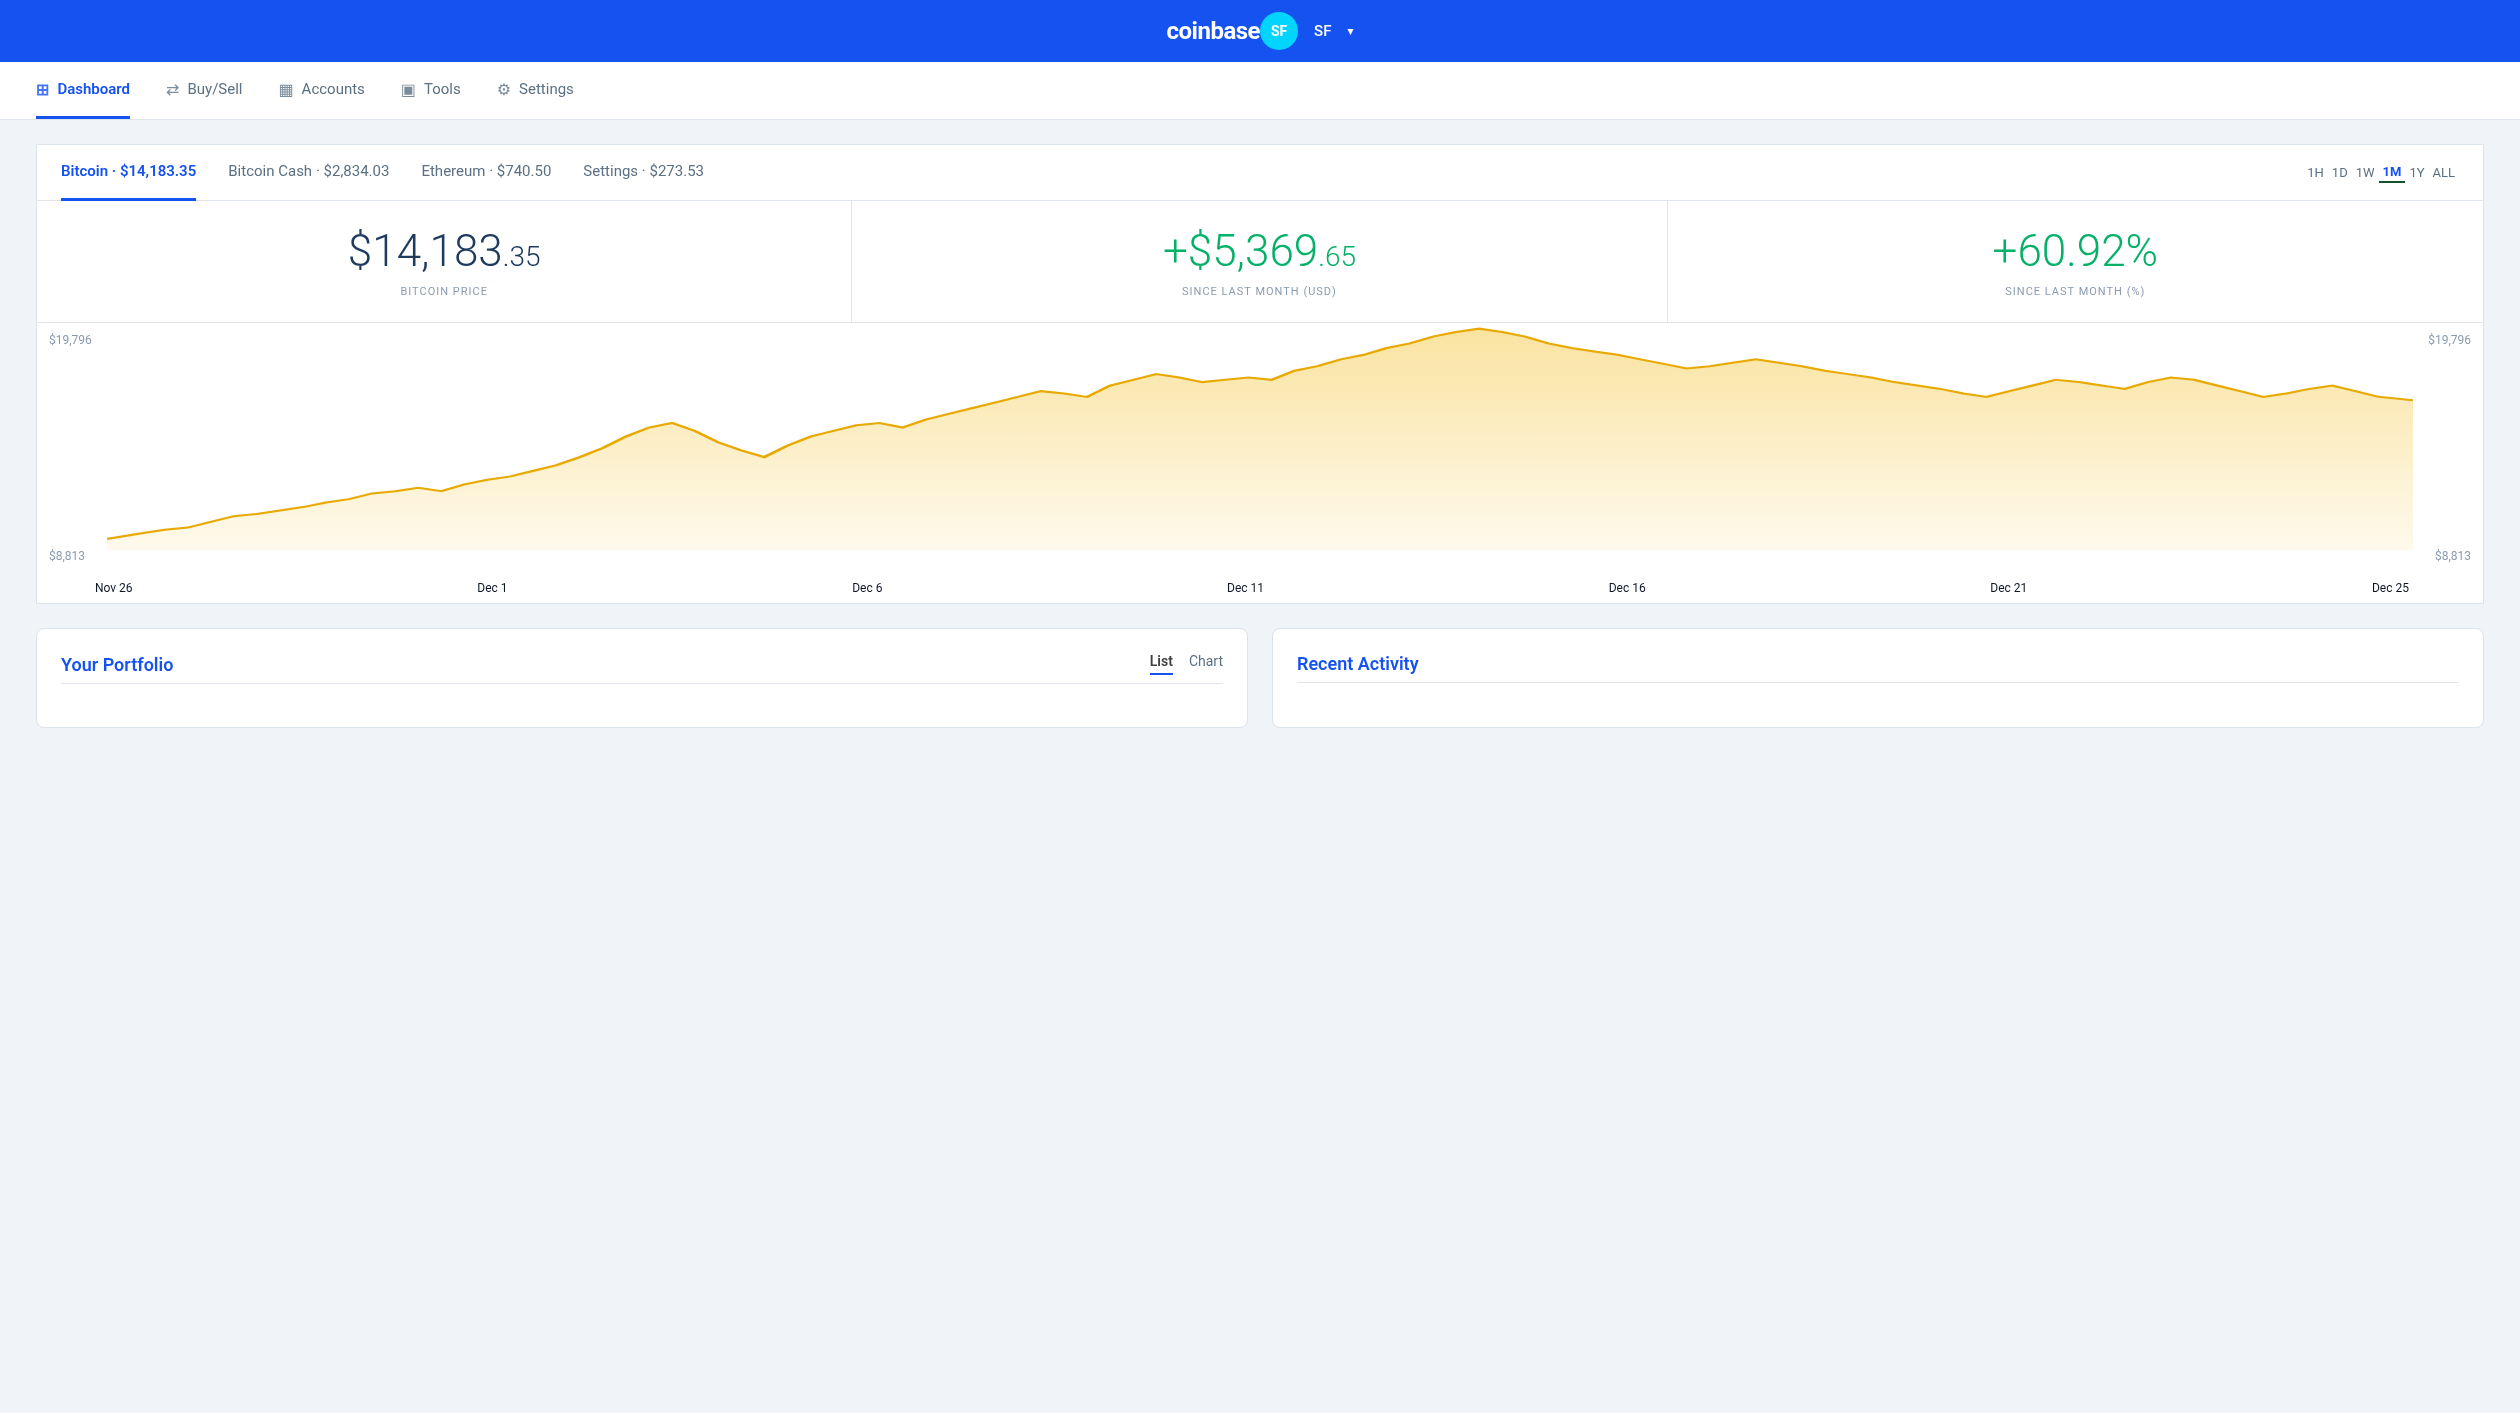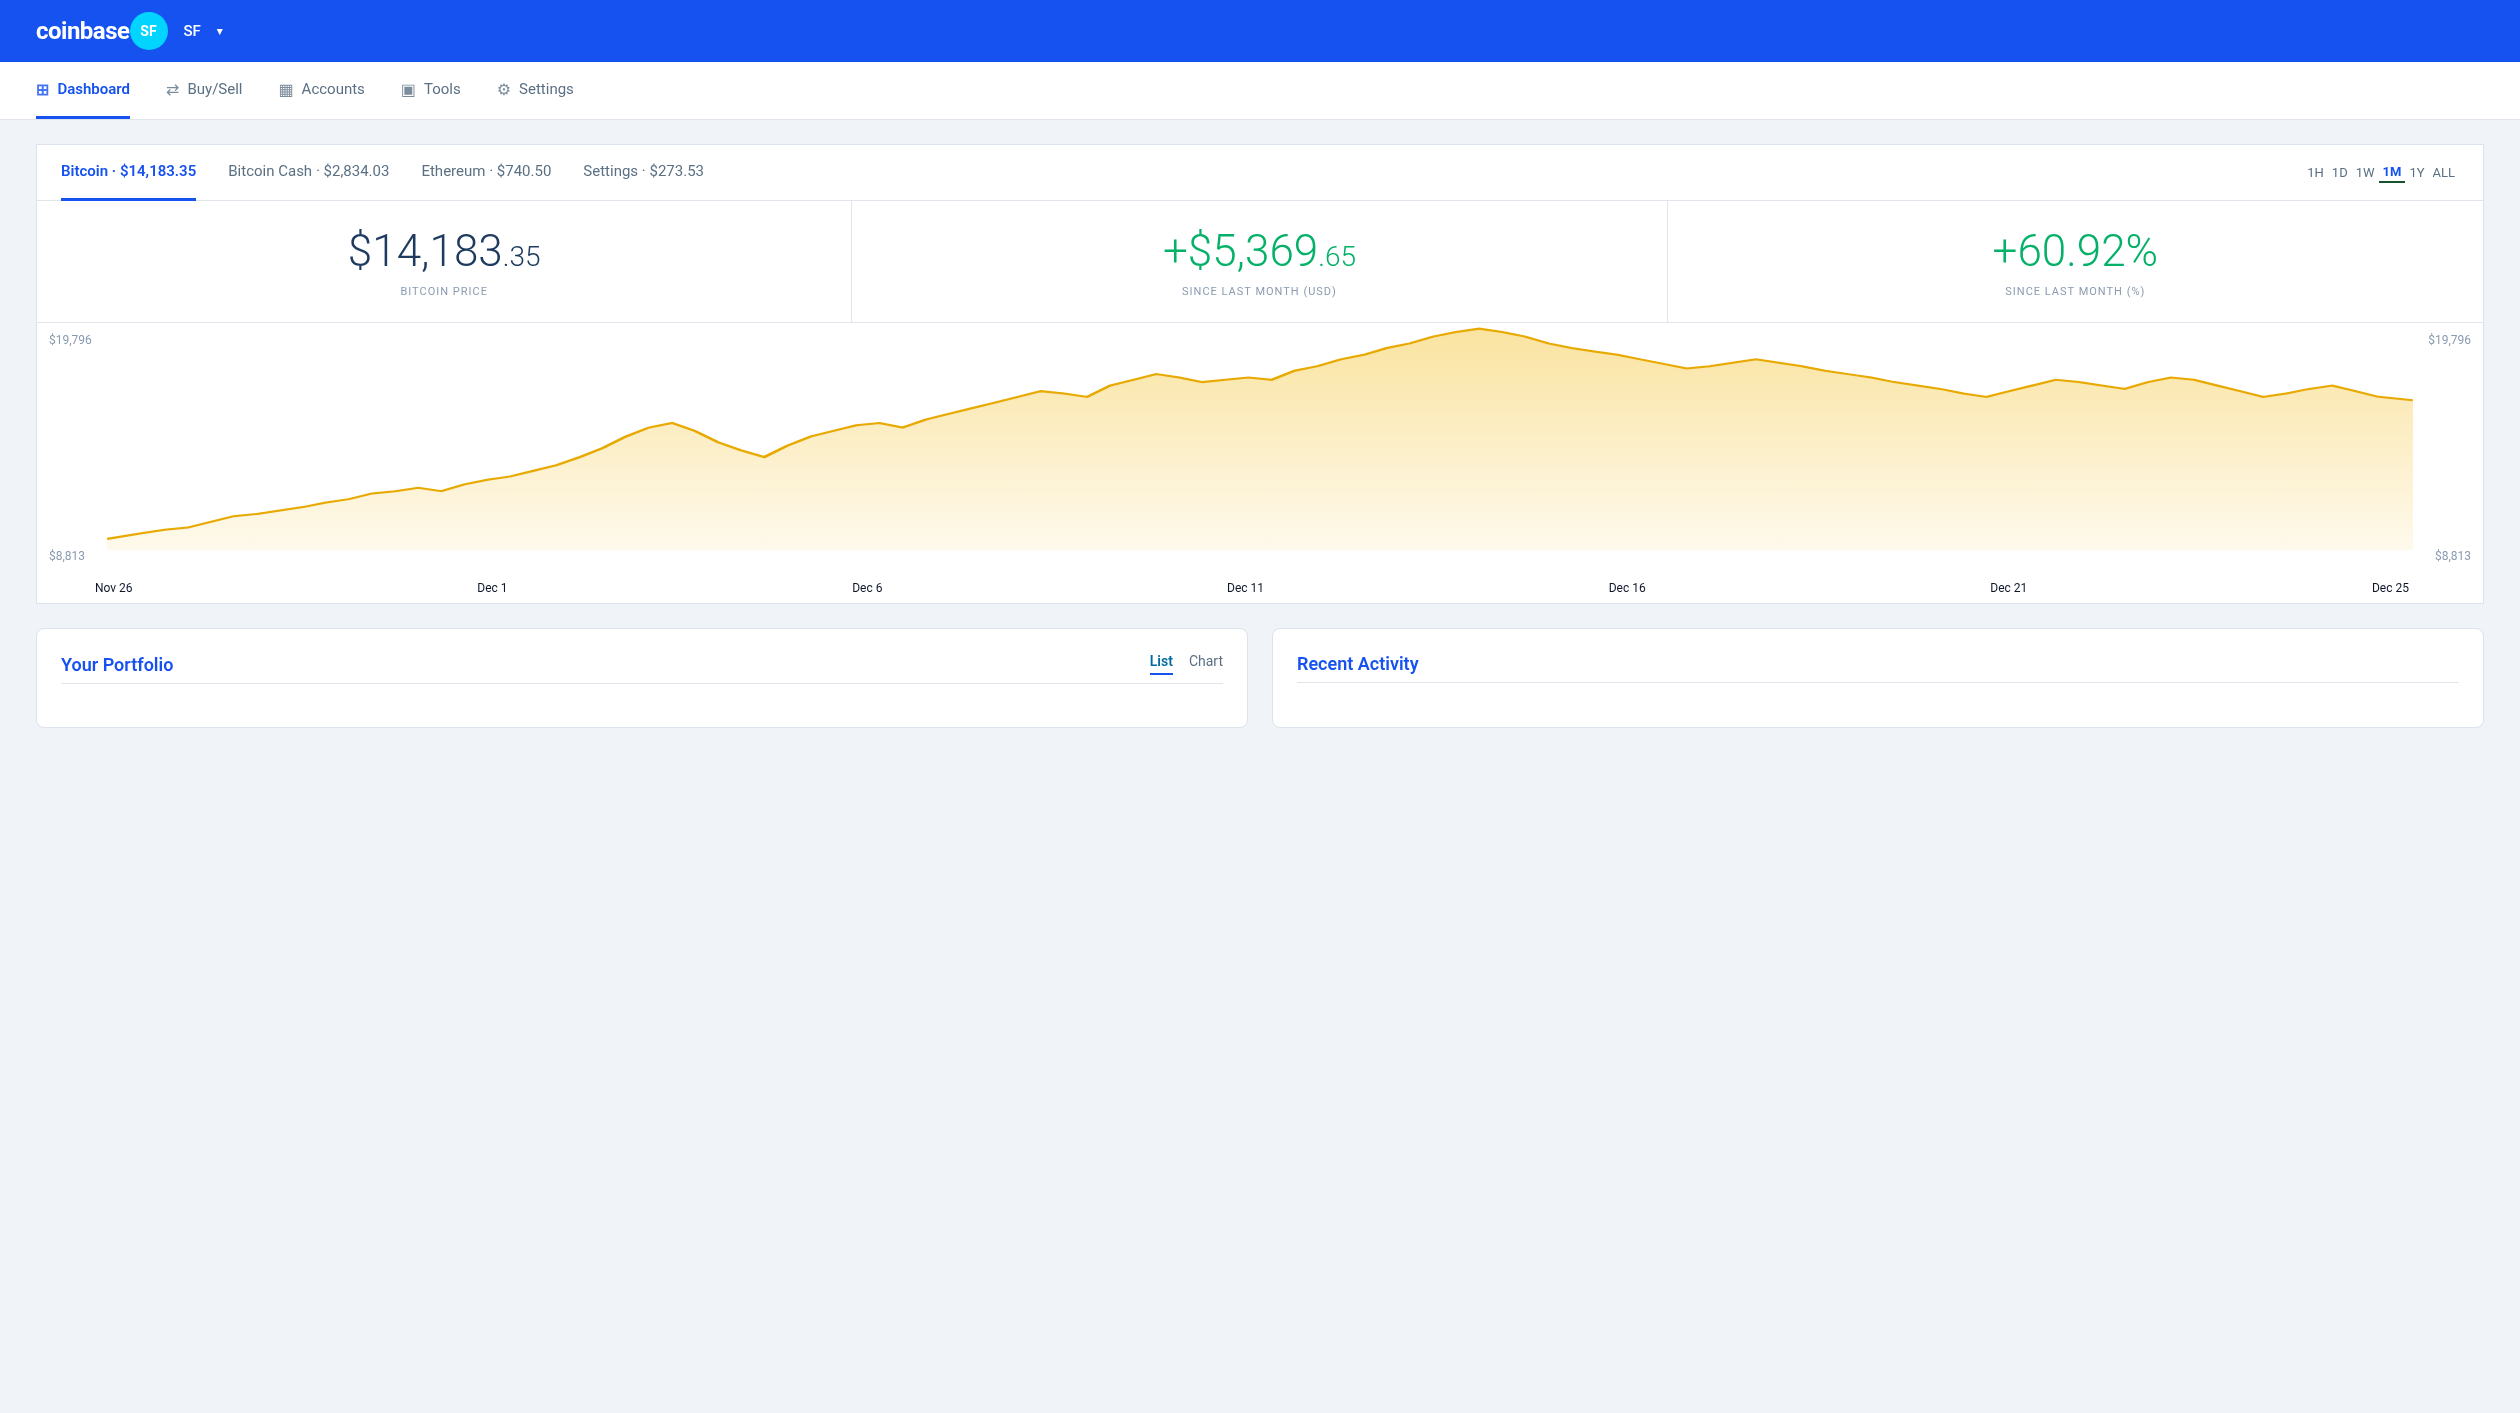--- a/index.html
+++ b/index.html
@@ -4,21 +4,21 @@
   <style>
     * { box-sizing: border-box; margin: 0; padding: 0; }
     body { font-family: -apple-system, BlinkMacSystemFont, 'Segoe UI', Roboto, sans-serif; background: #f0f3f7; }
 
     
     .topnav {
       background: #1652f0;
       height: 62px;
       display: flex;
       align-items: center;
-      justify-content: flex-start;
+      justify-content: center;
       padding: 3px 36px;
     }
     .topnav-logo {
       color: #fff;
       font-size: 24px;
       font-weight: 700;
       letter-spacing: -0.5px;
     }
     .topnav-right {
       display: flex;
@@ -255,21 +255,21 @@
       display: flex;
       gap: 16px;
       font-size: 14px;
     }
     .lct-item {
       color: #5b7083;
       cursor: pointer;
       padding-bottom: 4px;
     }
     .lct-item.active {
-      color: #0369a1;
+      color: #404040;
       font-weight: 600;
       border-bottom: 2px solid #1652f0;
     }
     .bottom-divider {
       border-top: 1px solid #e0e5ec;
       margin-top: 8px;
     }
   </style>
 </head>
 <body>

